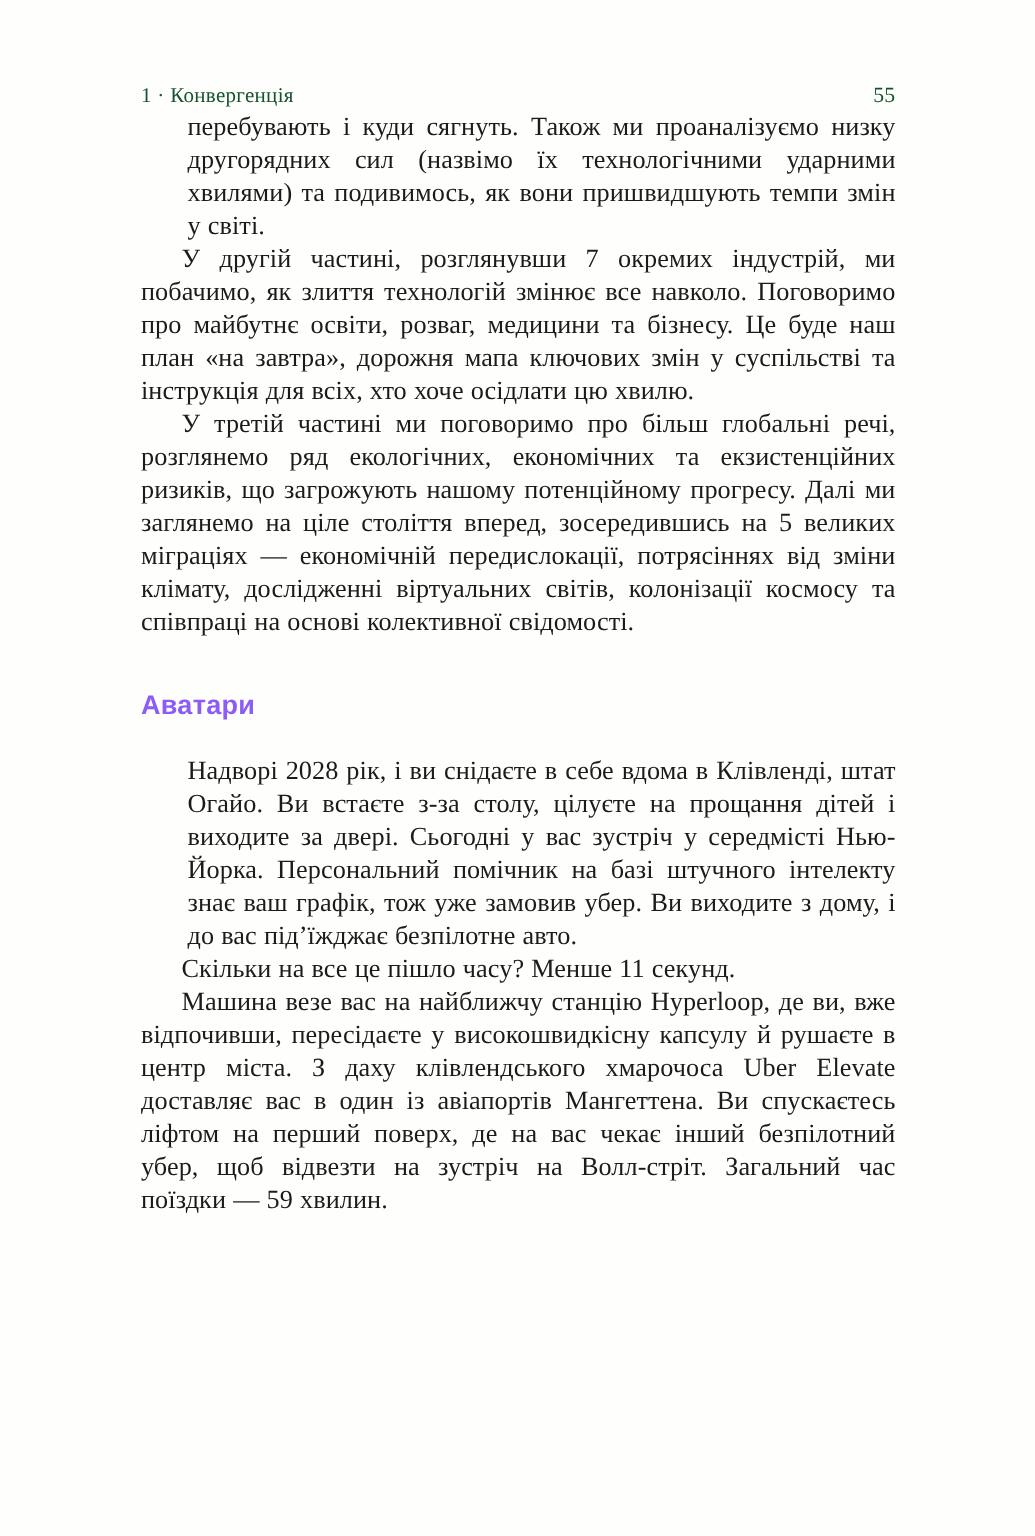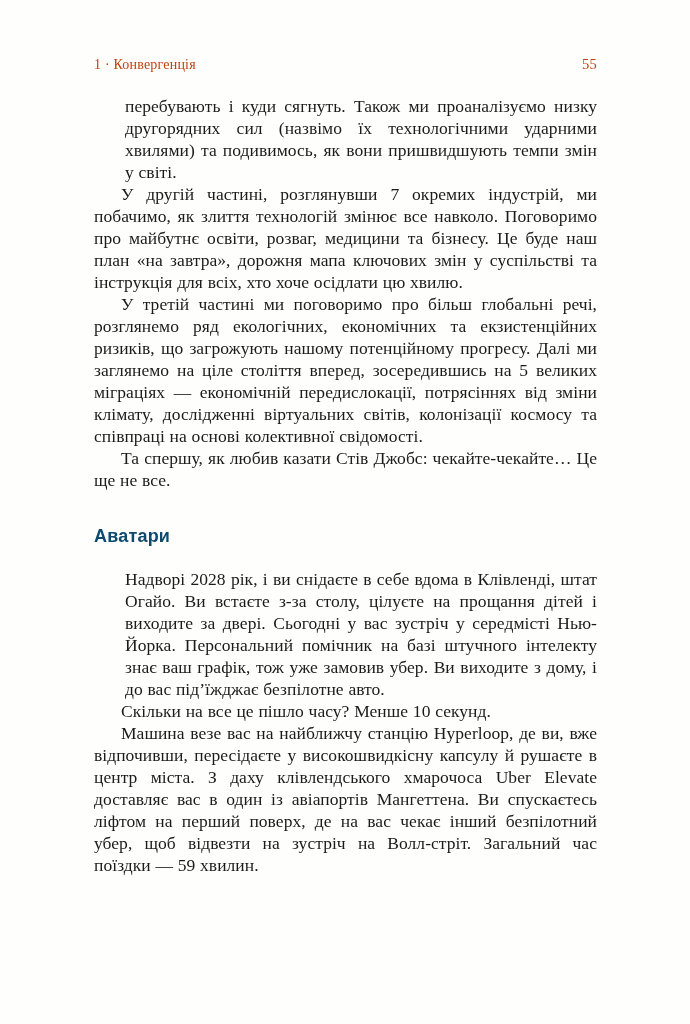--- a/index.html
+++ b/index.html
@@ -17,23 +17,22 @@
     font-family: "Liberation Serif", serif;
     color: #1b1b1b;
     overflow: hidden;
   }
   .running-header {
     display: flex;
     justify-content: space-between;
     align-items: flex-end;
     font-size: 14px;
     line-height: 17px;
-    color: #c2410c;
+    color: #14532d;
     letter-spacing: 0.2px;
-    margin-bottom: 22px;
   }
   .running-title {
     font-size: 14px;
   }
   .page-number {
     font-size: 14.5px;
   }
   .body-text p {
     margin: 0;
     font-size: 17.5px;
@@ -48,21 +47,21 @@
   .body-text p.no-indent {
     text-indent: 0;
     margin-left: 31px;
   }
   .section-heading {
     font-family: "Liberation Sans", sans-serif;
     font-weight: 700;
     font-size: 18px;
     line-height: 21px;
     letter-spacing: 0.2px;
-    color: #0c4a6e;
+    color: #8b5cf6;
     margin: 35px 0 21px 0;
   }
 </style>
 </head>
 <body>
 
 <div class="page">
 
   <header class="running-header">
     <span class="running-title">1 · Конвергенція</span>
@@ -70,26 +69,25 @@
   </header>
 
   <main class="body-text">
 
     <p class="no-indent">перебувають і куди сягнуть. Також ми проаналізуємо низку другорядних сил (назвімо їх технологічними ударними хвилями) та подивимось, як вони пришвидшують темпи змін у світі.</p>
 
     <p>У другій частині, розглянувши 7 окремих індустрій, ми побачимо, як злиття технологій змінює все навколо. Поговоримо про майбутнє освіти, розваг, медицини та бізнесу. Це буде наш план «на завтра», дорожня мапа ключових змін у суспільстві та інструкція для всіх, хто хоче осідлати цю хвилю.</p>
 
     <p>У третій частині ми поговоримо про більш глобальні речі, розглянемо ряд екологічних, економічних та екзистенційних ризиків, що загрожують нашому потенційному прогресу. Далі ми заглянемо на ціле століття вперед, зосередившись на 5 великих міграціях — економічній передислокації, потрясіннях від зміни клімату, дослідженні віртуальних світів, колонізації космосу та співпраці на основі колективної свідомості.</p>
 
-    <p>Та спершу, як любив казати Стів Джобс: чекайте-чекайте… Це ще не все.</p>
 
     <h2 class="section-heading">Аватари</h2>
 
     <p class="no-indent">Надворі 2028 рік, і ви снідаєте в себе вдома в Клівленді, штат Огайо. Ви встаєте з-за столу, цілуєте на прощання дітей і виходите за двері. Сьогодні у вас зустріч у середмісті Нью-Йорка. Персональний помічник на базі штучного інтелекту знає ваш графік, тож уже замовив убер. Ви виходите з дому, і до вас під’їжджає безпілотне авто.</p>
 
-    <p>Скільки на все це пішло часу? Менше 10 секунд.</p>
+    <p>Скільки на все це пішло часу? Менше 11 секунд.</p>
 
 
     <p>Машина везе вас на найближчу станцію Hyperloop, де ви, вже відпочивши, пересідаєте у високошвидкісну капсулу й рушаєте в центр міста. З даху клівлендського хмарочоса Uber Elevate доставляє вас в один із авіапортів Мангеттена. Ви спускаєтесь ліфтом на перший поверх, де на вас чекає інший безпілотний убер, щоб відвезти на зустріч на Волл-стріт. Загальний час поїздки — 59 хвилин.</p>
 
   </main>
 
 </div>
 
 </body></html>

